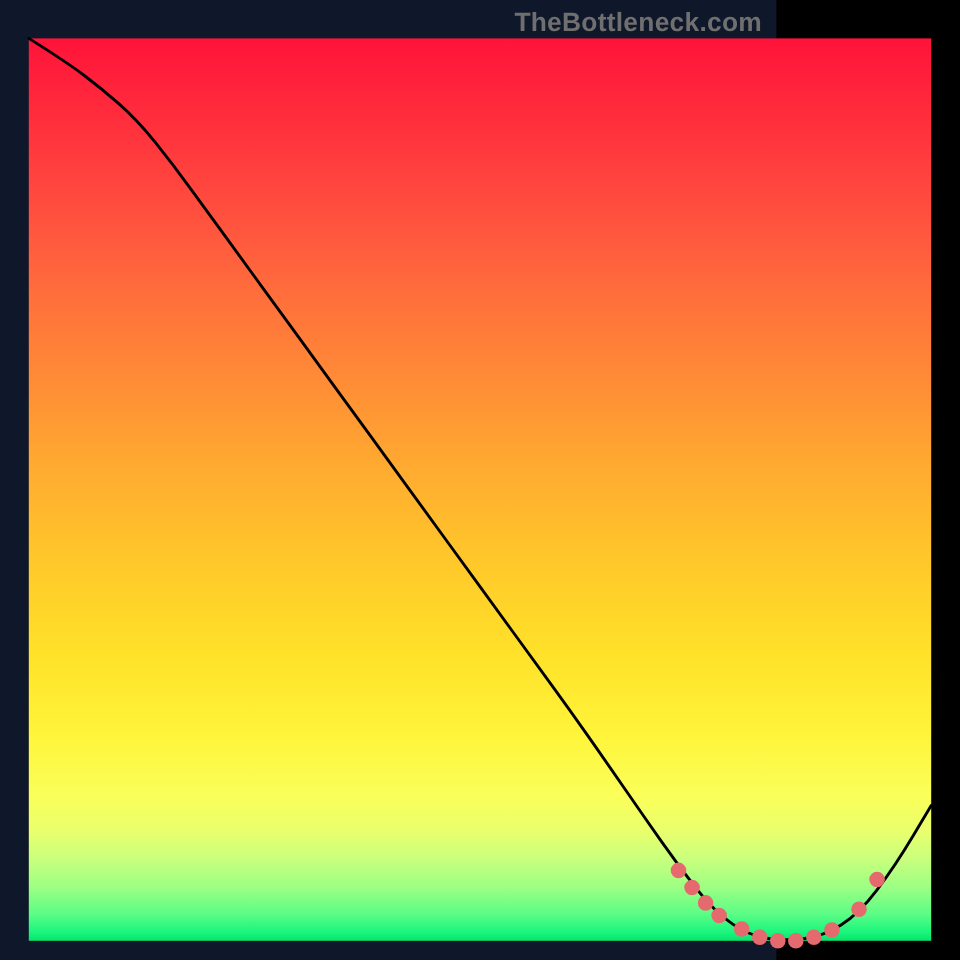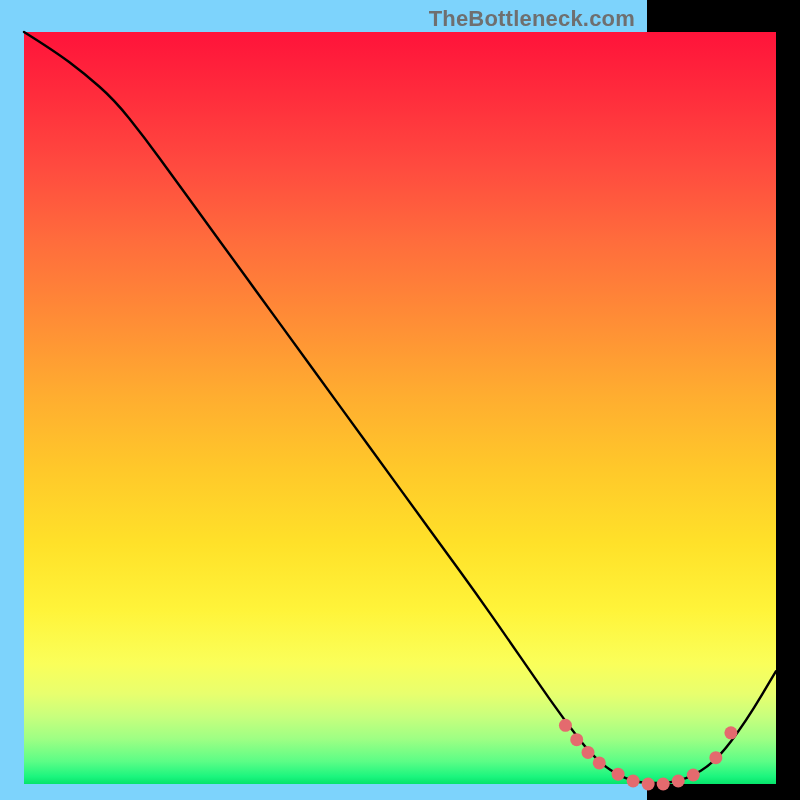--- a/index.html
+++ b/index.html
@@ -1,21 +1,21 @@
 <!DOCTYPE html>
 <html><head>
 <meta charset="utf-8">
 <style>
   * { margin: 0; padding: 0; box-sizing: border-box; }
   html, body { width: 800px; height: 800px; overflow: hidden; background: #000; }
   .wrap {
     position: relative;
     width: 647px;
     height: 800px;
-    background: #7dd3fc;
+    background: #0f172a;
   }
   .plot {
     position: absolute;
     left: 24px;
     top: 32px;
     width: 752px;
     height: 752px;
     
     background: linear-gradient(to bottom,
       #ff133a 0%,

